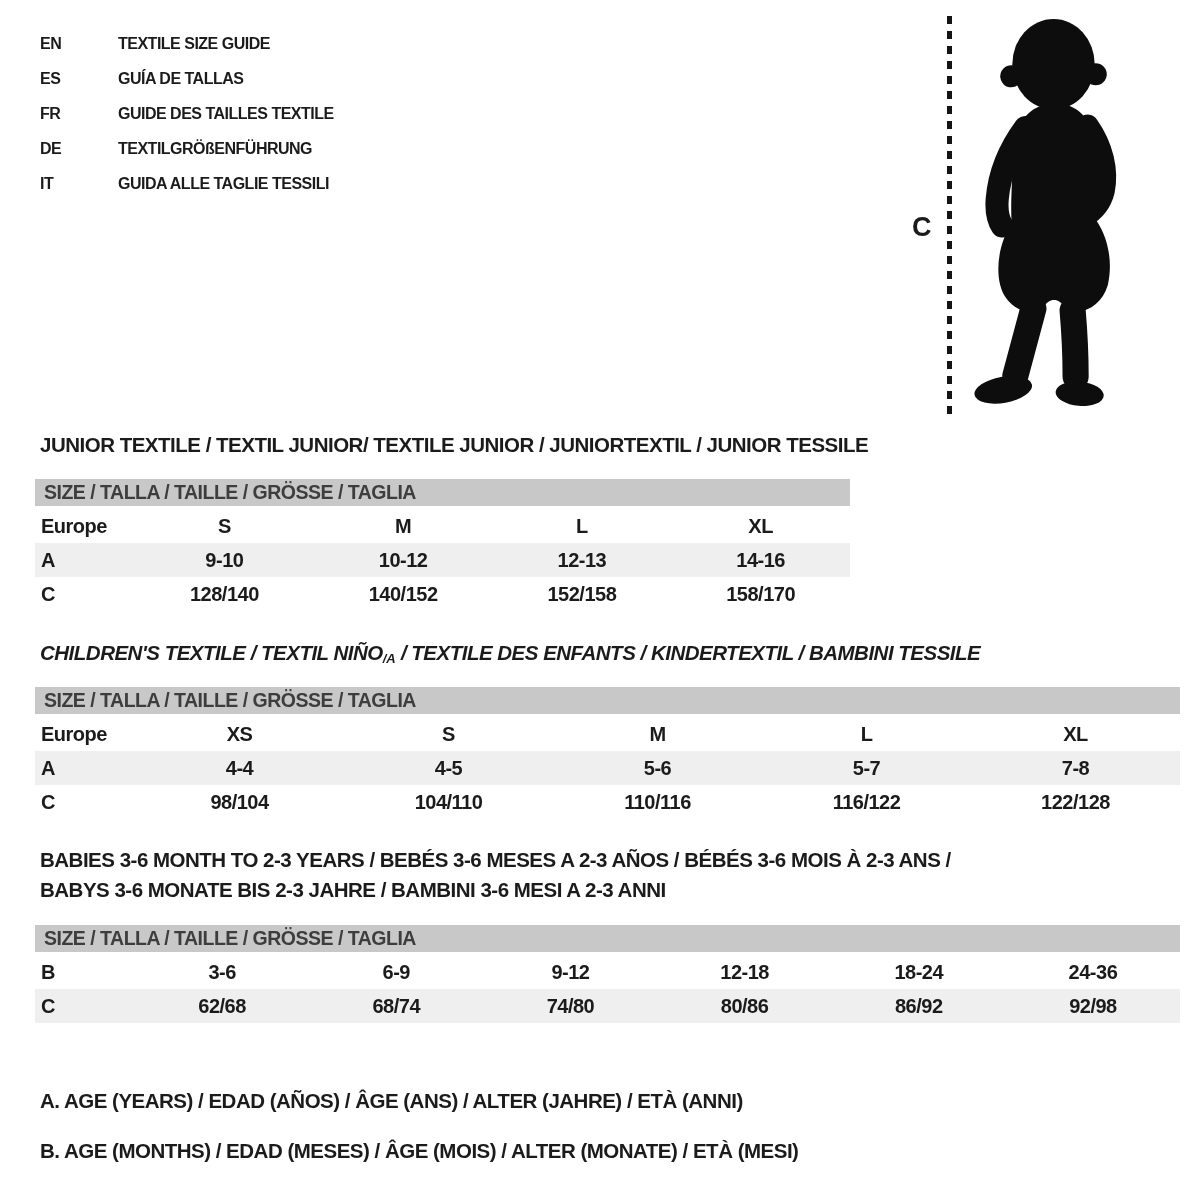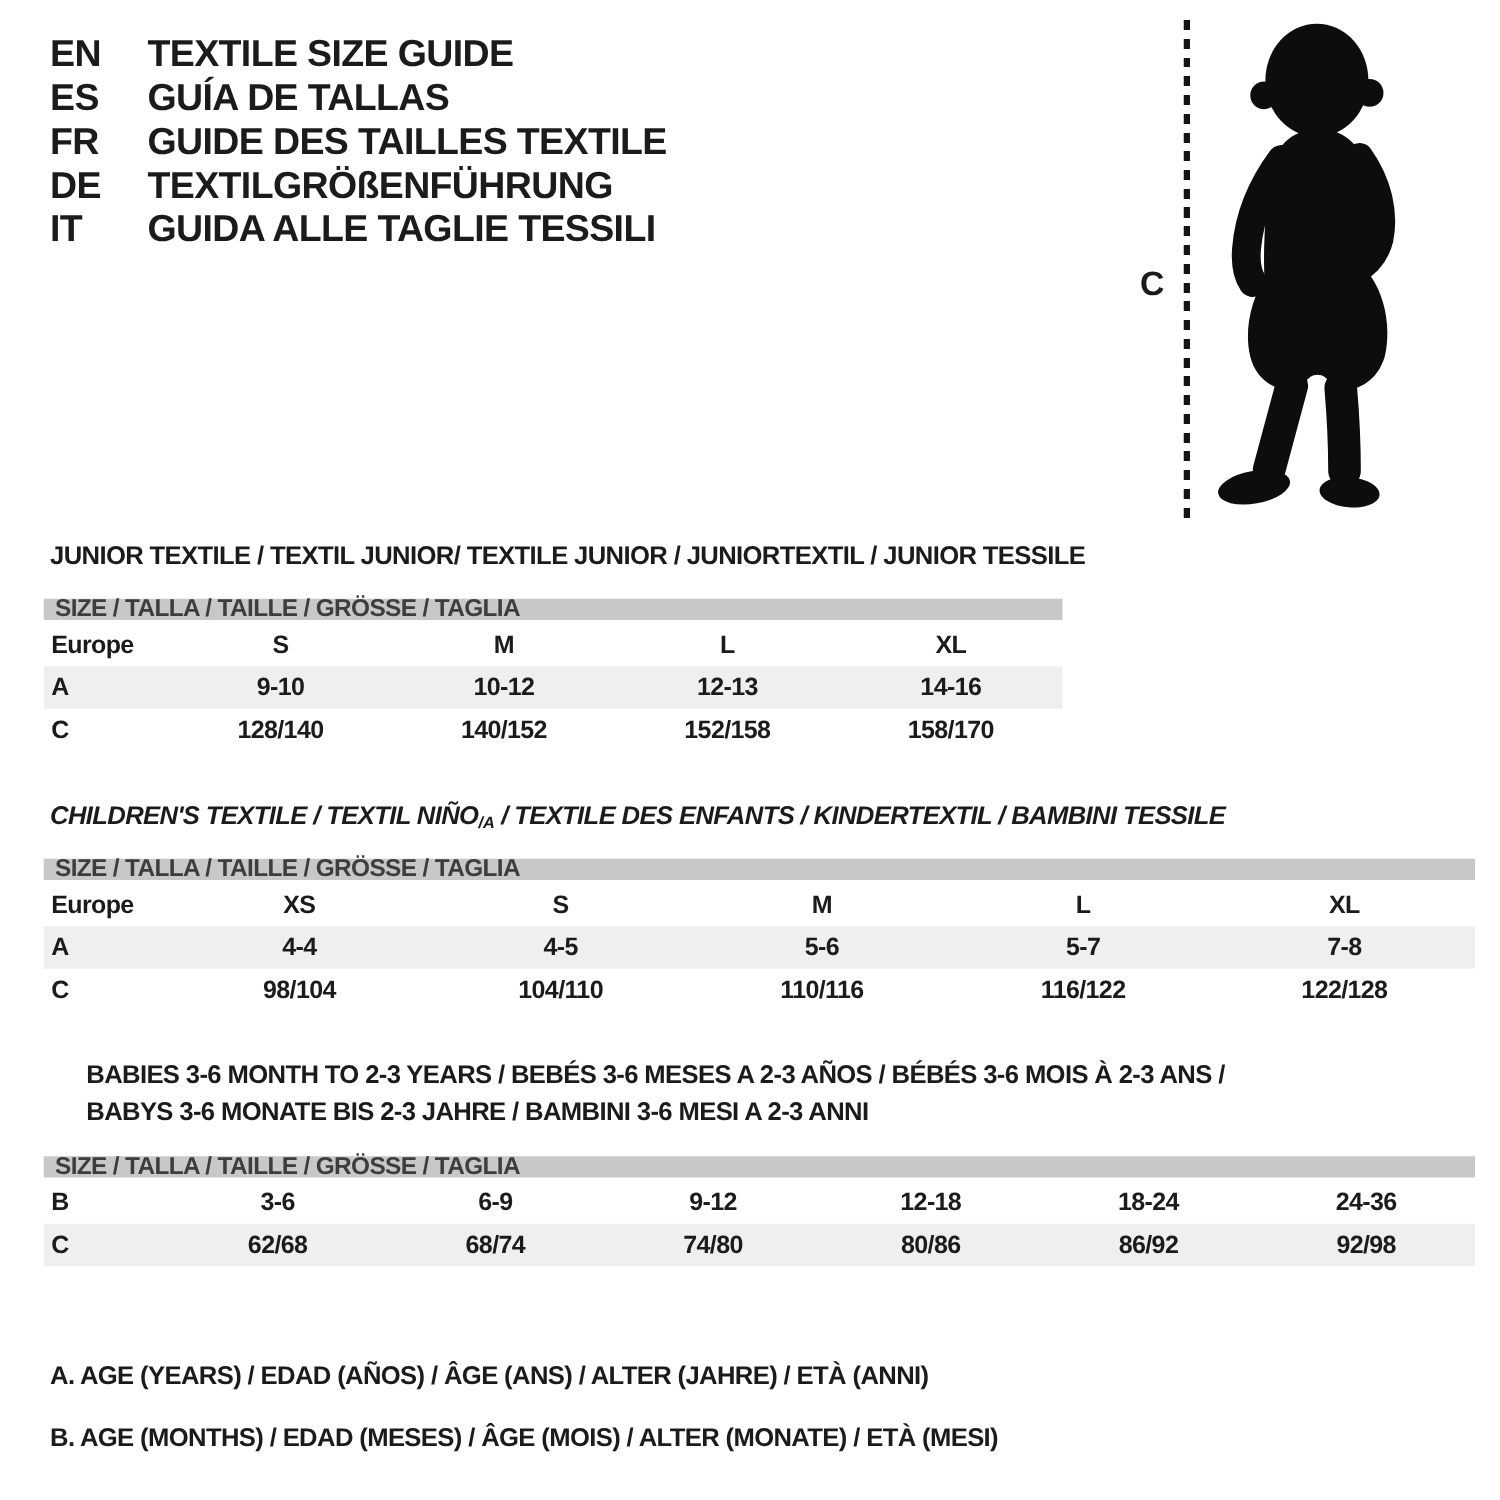--- a/index.html
+++ b/index.html
@@ -11,47 +11,47 @@
     background: #ffffff;
     overflow: hidden;
     font-family: "Liberation Sans", sans-serif;
     color: #1b1b1b;
     font-weight: 700;
     letter-spacing: -0.5px;
   }
 
   
   .lang-block { position: absolute; left: 40px; top: 26px; }
-  .lang-row { display: flex; align-items: center; height: 35px; font-size: 30px; }
+  .lang-row { display: flex; align-items: center; height: 35px; font-size: 16px; }
   .lang-code { width: 78px; flex: 0 0 78px; }
   .lang-label { white-space: nowrap; }
 
   
   .dash-line {
     position: absolute; left: 947px; top: 16px; width: 5px; height: 400px;
     background: repeating-linear-gradient(to bottom, #141414 0 8px, transparent 8px 15px);
   }
   .c-label { position: absolute; left: 912px; top: 212px; font-size: 27px; }
   .baby-figure { position: absolute; left: 960px; top: 12px; width: 182px; height: 412px; }
 
   
   .section-title { position: absolute; left: 40px; font-size: 20.5px; white-space: nowrap; }
   .title-junior   { top: 433px; }
   .title-children { top: 641px; font-style: italic; }
-  .title-babies   { top: 845px; line-height: 30px; margin-left: 29px; }
+  .title-babies   { top: 845px; line-height: 30px; }
   .sub-small { font-size: 13px; vertical-align: -3px; letter-spacing: 0; }
 
   
   .size-table { position: absolute; left: 35px; }
   .tbl-junior   { top: 479px; width: 815px; }
   .tbl-children { top: 687px; width: 1145px; }
   .tbl-babies   { top: 925px; width: 1145px; }
 
   .table-bar {
-    height: 17px; background: #c8c8c8; color: #3d3d3d;
+    height: 27px; background: #c8c8c8; color: #3d3d3d;
     display: flex; align-items: center; padding-left: 9px;
     font-size: 19.5px; margin-bottom: 3px; white-space: nowrap;
   }
   .trow { display: flex; align-items: center; height: 34px; font-size: 20px; }
   .trow.shaded { background: #efefef; }
   .trow .lbl { flex: 0 0 100px; padding-left: 6px; }
   .trow .cell { flex: 1 1 0; text-align: center; }
 
   
   .legend { position: absolute; left: 40px; top: 1066px; }

